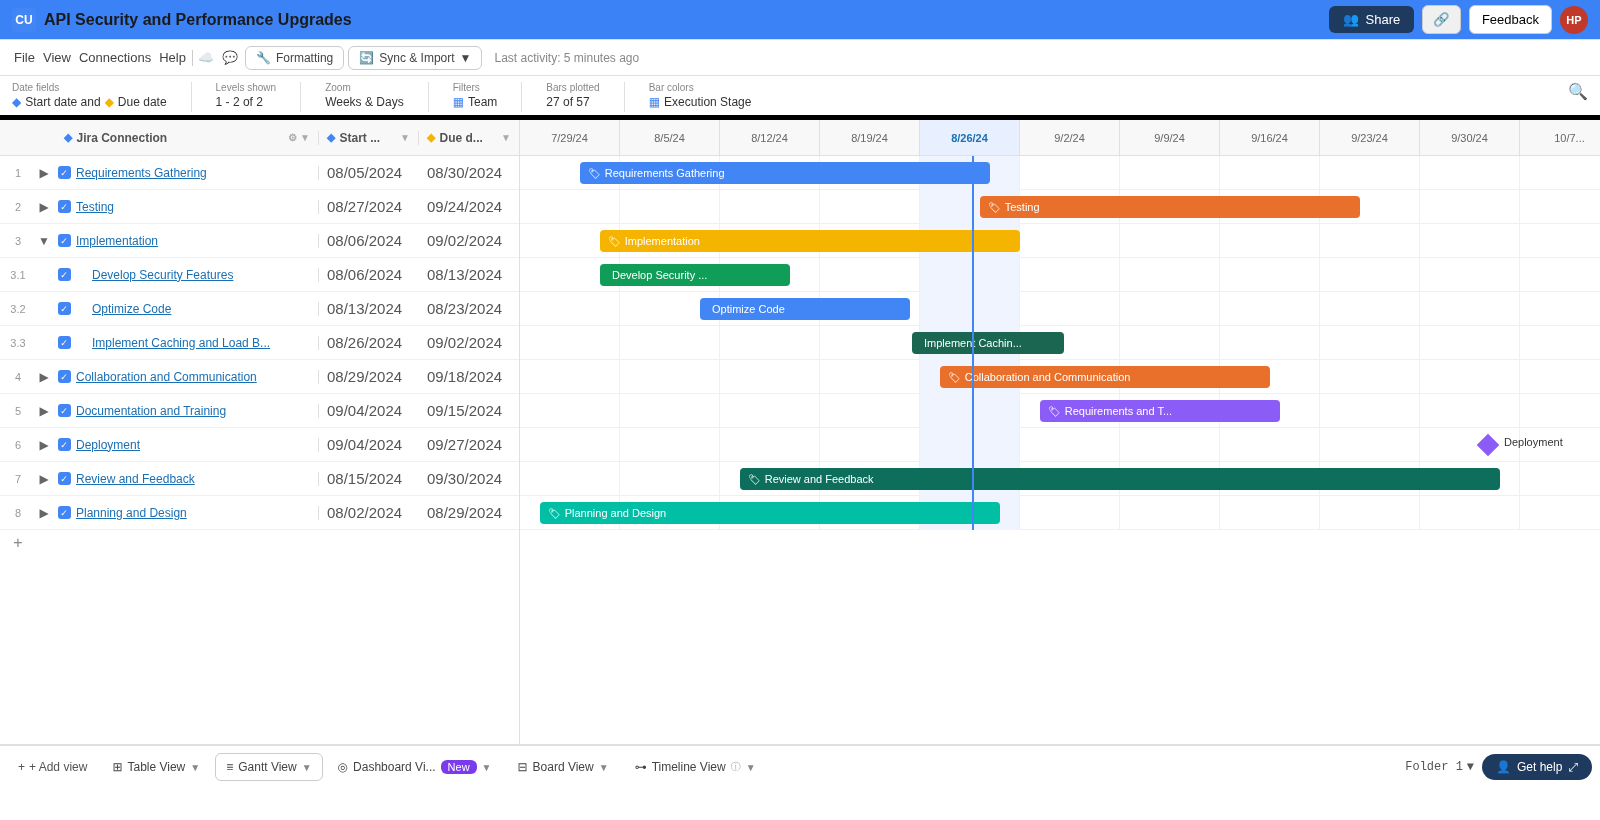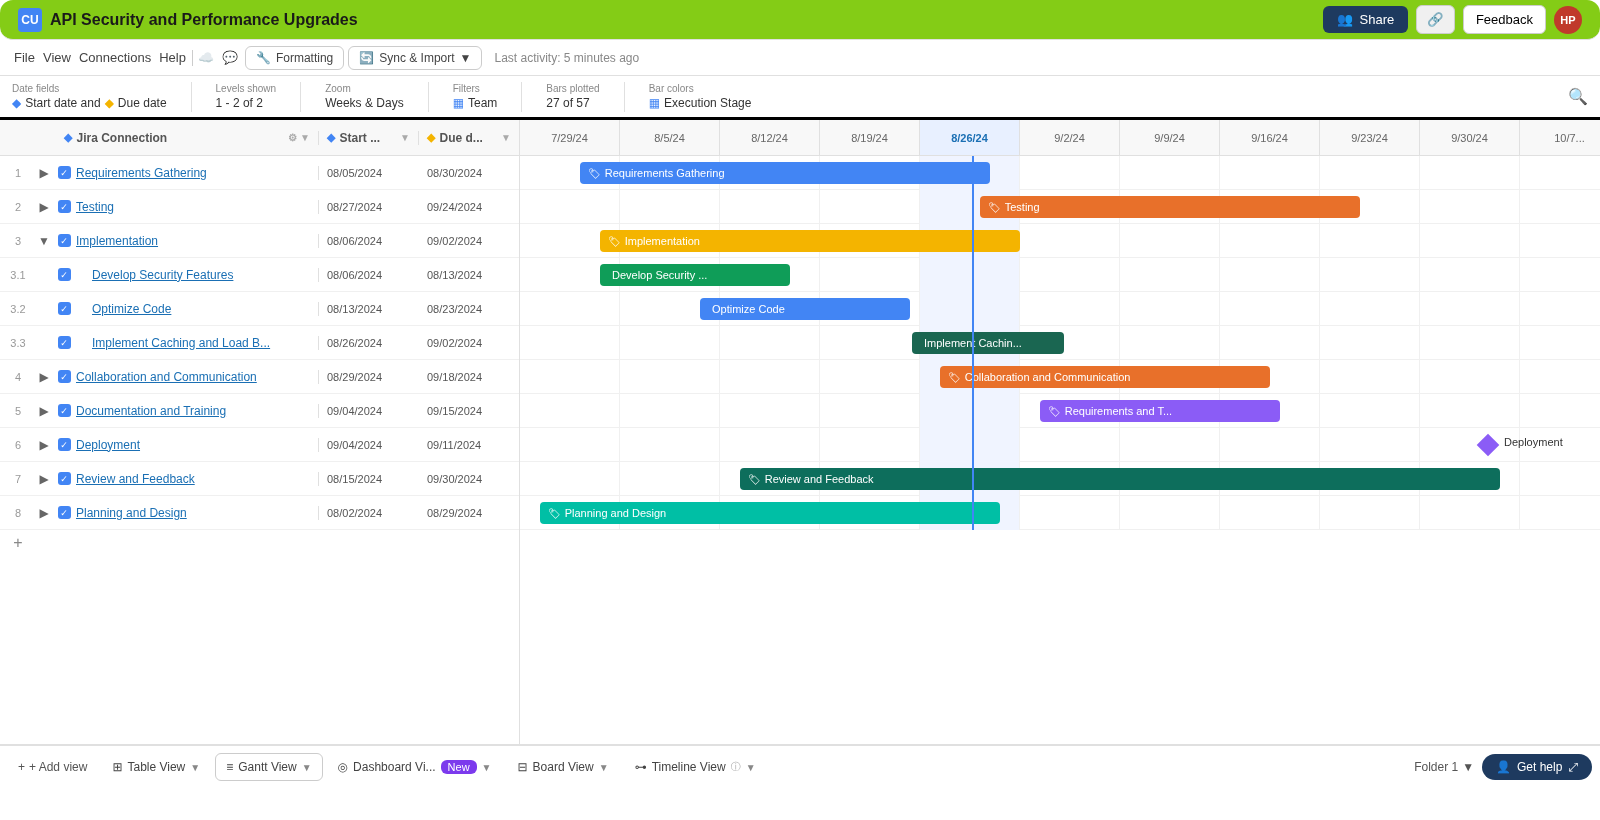--- a/index.html
+++ b/index.html
@@ -1,37 +1,37 @@
 <!DOCTYPE html>
 <html><head>
   <meta charset="utf-8">
   <style>
     * { box-sizing: border-box; margin: 0; padding: 0; }
     body { font-family: -apple-system, BlinkMacSystemFont, 'Segoe UI', sans-serif; font-size: 13px; background: #fff; color: #333; overflow: hidden; width: 1600px; height: 820px; }
 
     
-    .top-bar { display: flex; align-items: center; justify-content: space-between; padding: 0 18px; height: 40px; border-bottom: 1px solid #e0e0e0; background: #84cc16; border-radius: 13px; }
+    .top-bar { display: flex; align-items: center; justify-content: space-between; padding: 0 12px; height: 40px; border-bottom: 1px solid #e0e0e0; background: #3b82f6; }
     .top-bar-left { display: flex; align-items: center; gap: 8px; }
     .app-icon { width: 24px; height: 24px; background: #4285f4; border-radius: 4px; display: flex; align-items: center; justify-content: center; color: white; font-weight: bold; font-size: 12px; }
     .project-title { font-size: 16px; font-weight: 600; color: #1a1a1a; }
     .top-bar-right { display: flex; align-items: center; gap: 8px; }
     .share-btn { background: #1e3a5f; color: white; border: none; border-radius: 6px; padding: 6px 14px; cursor: pointer; font-size: 13px; display: flex; align-items: center; gap: 6px; }
     .link-btn { background: #f0f0f0; border: 1px solid #ccc; border-radius: 6px; padding: 6px 10px; cursor: pointer; }
     .feedback-btn { background: #fff; border: 1px solid #ccc; border-radius: 6px; padding: 6px 12px; cursor: pointer; font-size: 13px; }
     .avatar { width: 28px; height: 28px; background: #c0392b; border-radius: 50%; display: flex; align-items: center; justify-content: center; color: white; font-size: 11px; font-weight: bold; cursor: pointer; }
 
     
     .menu-bar { display: flex; align-items: center; padding: 0 12px; height: 36px; border-bottom: 1px solid #e0e0e0; gap: 4px; }
     .menu-item { font-size: 13px; color: #444; cursor: pointer; padding: 4px 2px; }
     .menu-separator { width: 1px; height: 16px; background: #ccc; }
     .menu-action-btn { display: flex; align-items: center; gap: 5px; border: 1px solid #ccc; border-radius: 6px; padding: 4px 10px; cursor: pointer; font-size: 12px; color: #444; background: #fff; }
     .activity-text { font-size: 12px; color: #888; margin-left: 8px; }
 
     
-    .toolbar { display: flex; align-items: center; padding: 6px 12px; border-bottom: 3px solid #000000; gap: 24px; background: #fff; height: 44px; }
+    .toolbar { display: flex; align-items: flex-start; padding: 6px 12px; border-bottom: 5px solid #000000; gap: 24px; background: #fff; height: 44px; }
     .toolbar-group { display: flex; flex-direction: column; }
     .toolbar-label { font-size: 10px; color: #888; margin-bottom: 2px; }
     .toolbar-value { font-size: 12px; color: #333; display: flex; align-items: center; gap: 4px; }
     .toolbar-separator { width: 1px; height: 30px; background: #e0e0e0; }
     .toolbar-right { margin-left: auto; }
     .search-icon-btn { background: none; border: none; cursor: pointer; color: #666; font-size: 16px; }
 
     
     .main-content { display: flex; height: calc(820px - 40px - 36px - 44px - 44px - 32px); overflow: hidden; }
 
@@ -43,21 +43,21 @@
     .col-due { width: 100px; padding: 0 8px; display: flex; align-items: center; gap: 4px; }
 
     .gantt-row { display: flex; align-items: center; height: 34px; border-bottom: 1px solid #f0f0f0; font-size: 12px; }
     .row-num { width: 36px; text-align: center; color: #999; font-size: 11px; flex-shrink: 0; }
     .row-expand { width: 16px; flex-shrink: 0; display: flex; align-items: center; justify-content: center; cursor: pointer; color: #666; }
     .row-checkbox { width: 16px; flex-shrink: 0; display: flex; align-items: center; justify-content: center; }
     .checkbox-blue { width: 13px; height: 13px; background: #4285f4; border-radius: 3px; display: flex; align-items: center; justify-content: center; }
     .checkbox-blue::after { content: '✓'; color: white; font-size: 9px; }
     .row-title { flex: 1; padding: 0 4px; color: #1a6fb4; text-decoration: underline; cursor: pointer; white-space: nowrap; overflow: hidden; text-overflow: ellipsis; }
     .row-title.indent1 { padding-left: 20px; }
-    .row-date { width: 100px; padding: 0 8px; color: #555; font-size: 11px; }
+    .row-date { width: 100px; padding: 0 8px; color: #555; font-size: 15px; }
 
     
     .right-panel { flex: 1; overflow-x: auto; overflow-y: auto; position: relative; }
     .gantt-dates-row { display: flex; align-items: center; height: 36px; border-bottom: 1px solid #e0e0e0; background: #f8f8f8; position: sticky; top: 0; z-index: 10; }
     .date-col { min-width: 100px; text-align: center; font-size: 11px; color: #666; border-right: 1px solid #e0e0e0; height: 100%; display: flex; align-items: center; justify-content: center; font-weight: 500; }
     .date-col.today { background: #e8f0ff; color: #1a6fb4; font-weight: 700; }
     .gantt-grid { position: relative; }
     .gantt-grid-row { display: flex; height: 34px; border-bottom: 1px solid #f0f0f0; position: relative; }
     .gantt-cell { min-width: 100px; border-right: 1px solid #f0f0f0; height: 34px; }
     .gantt-cell.today-col { background: #f0f4ff; }
@@ -67,21 +67,21 @@
     .gantt-bar { position: absolute; height: 22px; top: 6px; border-radius: 4px; display: flex; align-items: center; padding: 0 8px; font-size: 11px; color: white; font-weight: 500; white-space: nowrap; overflow: hidden; }
     .bar-icon { margin-right: 4px; font-size: 10px; }
 
     
     .bottom-bar { height: 44px; display: flex; align-items: center; border-top: 2px solid #e0e0e0; padding: 0 8px; gap: 4px; background: #fff; overflow: hidden; }
     .view-tab { display: flex; align-items: center; gap: 5px; padding: 6px 10px; border-radius: 6px; cursor: pointer; font-size: 12px; color: #444; border: 1px solid transparent; }
     .view-tab.active { background: #fff; border: 1px solid #ccc; }
     .view-tab-badge { background: #7c3aed; color: white; border-radius: 6px; padding: 1px 7px; font-size: 11px; }
     .add-view-btn { display: flex; align-items: center; gap: 4px; padding: 6px 10px; border-radius: 6px; cursor: pointer; font-size: 12px; color: #555; }
     .bottom-right { margin-left: auto; display: flex; align-items: center; gap: 8px; }
-    .folder-label { font-size: 12px; color: #555; display: flex; align-items: flex-end; gap: 4px; }
+    .folder-label { font-size: 12px; color: #555; display: flex; align-items: flex-end; gap: 4px; font-family: Liberation Mono, monospace; }
     .get-help-btn { background: #1e3a5f; color: white; border: none; border-radius: 20px; padding: 6px 14px; cursor: pointer; font-size: 12px; display: flex; align-items: center; gap: 6px; }
     .tab-dropdown { color: #888; font-size: 10px; cursor: pointer; }
 
     .plus-btn { width: 36px; text-align: center; font-size: 16px; color: #888; cursor: pointer; padding: 4px; }
   </style>
 </head>
 <body>
 
 <div class="top-bar">
   <div class="top-bar-left">
@@ -307,21 +307,21 @@
     <div class="row-expand">
       ▶
     </div>
     <div style="flex:1;display:flex;align-items:center;padding:0 4px;min-width:0;border-right:1px solid #e0e0e0;">
       <div class="row-checkbox">
         <div class="checkbox-blue"></div>
       </div>
       <span class="row-title ">Deployment</span>
     </div>
     <div class="row-date">09/04/2024</div>
-    <div class="row-date">09/11/2024</div>
+    <div class="row-date">09/27/2024</div>
   </div>
         <div class="gantt-row">
     <div class="row-num">7</div>
     <div class="row-expand">
       ▶
     </div>
     <div style="flex:1;display:flex;align-items:center;padding:0 4px;min-width:0;border-right:1px solid #e0e0e0;">
       <div class="row-checkbox">
         <div class="checkbox-blue"></div>
       </div>

